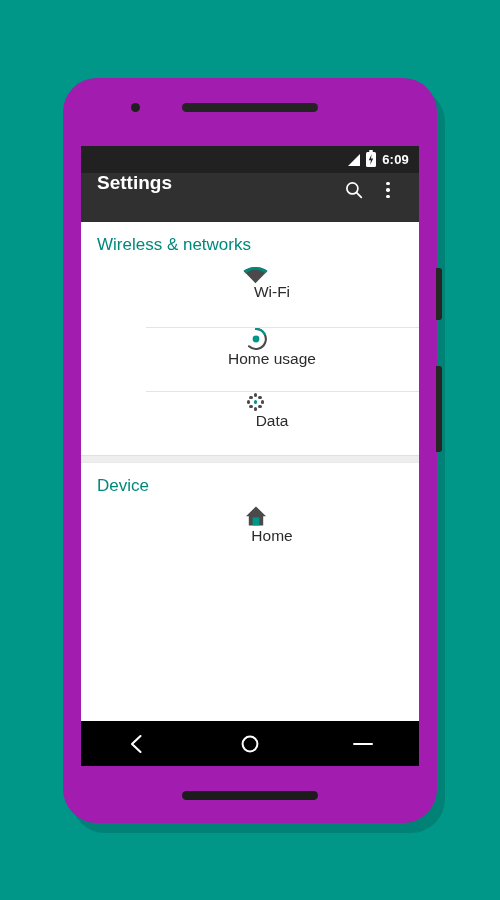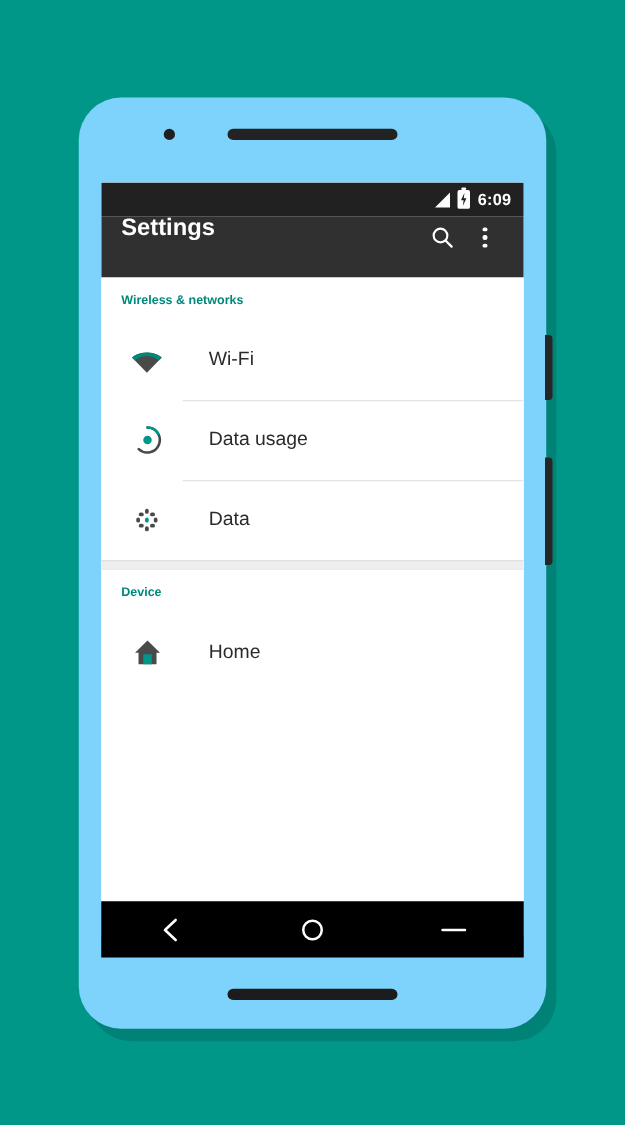--- a/index.html
+++ b/index.html
@@ -15,21 +15,21 @@
     position: relative;
   }
 
   
   #phone-device {
     position: absolute;
     left: 63px;
     top: 78px;
     width: 374px;
     height: 745px;
-    background: #7dd3fc;
+    background: #a21caf;
     border-radius: 34px;
     box-shadow: 8px 10px 0 0 rgba(0,0,0,0.13);
   }
 
   
   .side-button {
     position: absolute;
     right: -5px;
     width: 6px;
     background: #262626;
@@ -170,32 +170,33 @@
     overflow: hidden;
   }
   .section-gap {
     height: 6px;
     background: #eeeeee;
     border-top: 1px solid #e0e0e0;
     border-bottom: 1px solid #e9e9e9;
   }
   .section-header {
     color: #00897b;
-    font-size: 10px;
-    font-weight: bold;
+    font-size: 17px;
+    font-weight: normal;
     padding: 14px 0 10px 16px;
     line-height: 1;
   }
   .list-item {
     display: flex;
     align-items: center;
     height: 64px;
-    padding-left: 20px;
+    padding-left: 11px;
     box-sizing: border-box;
     position: relative;
+    flex-direction: column;
   }
   .list-item + .list-item::before {
     content: "";
     position: absolute;
     top: 0;
     left: 65px;
     right: 0;
     height: 1px;
     background: #e4e4e4;
   }
@@ -323,21 +324,21 @@
 
 
       <div class="list-item">
         <span class="item-icon">
           <svg width="24" height="24" viewBox="0 0 24 24">
             <path d="M12 2 A10 10 0 1 1 5 19.3" fill="none" stroke="#4a4a4a" stroke-width="2.1" stroke-linecap="round"></path>
             <path d="M12 2 A10 10 0 0 1 20.6 6.9" fill="none" stroke="#009688" stroke-width="2.1" stroke-linecap="round"></path>
             <circle cx="12" cy="12" r="3.4" fill="#009688"></circle>
           </svg>
         </span>
-        <span class="item-label">Data usage</span>
+        <span class="item-label">Home usage</span>
       </div>
 
       <div class="list-item">
         <span class="item-icon">
           <span class="more-dots">
             <i class="n"></i>
             <i class="s"></i>
             <i class="w"></i>
             <i class="e"></i>
             <i class="nw"></i>

